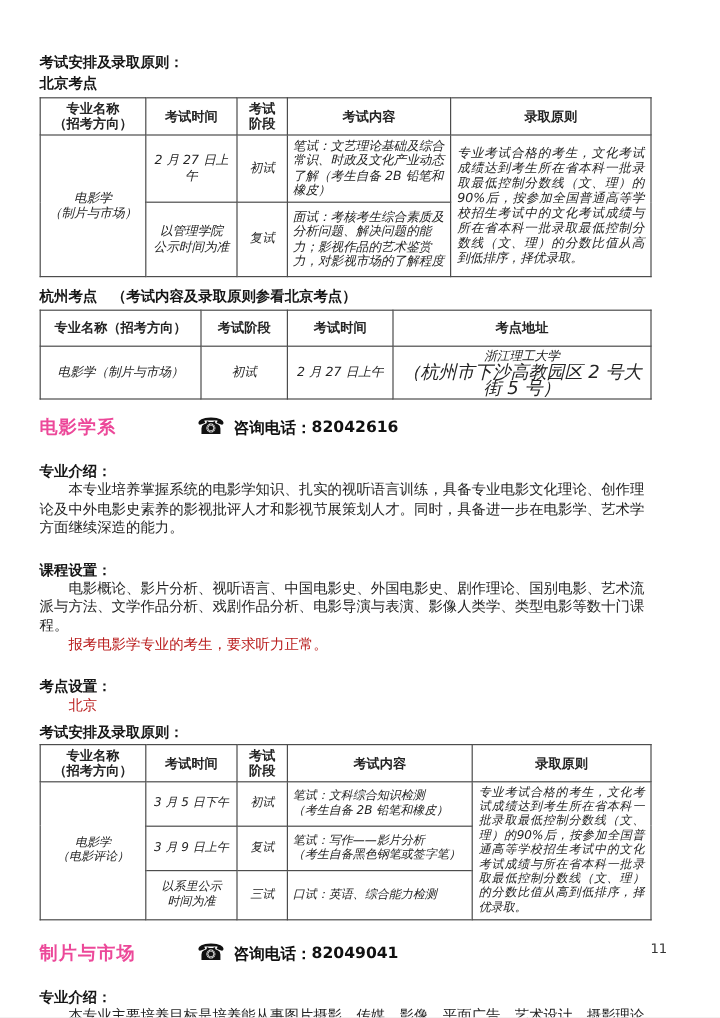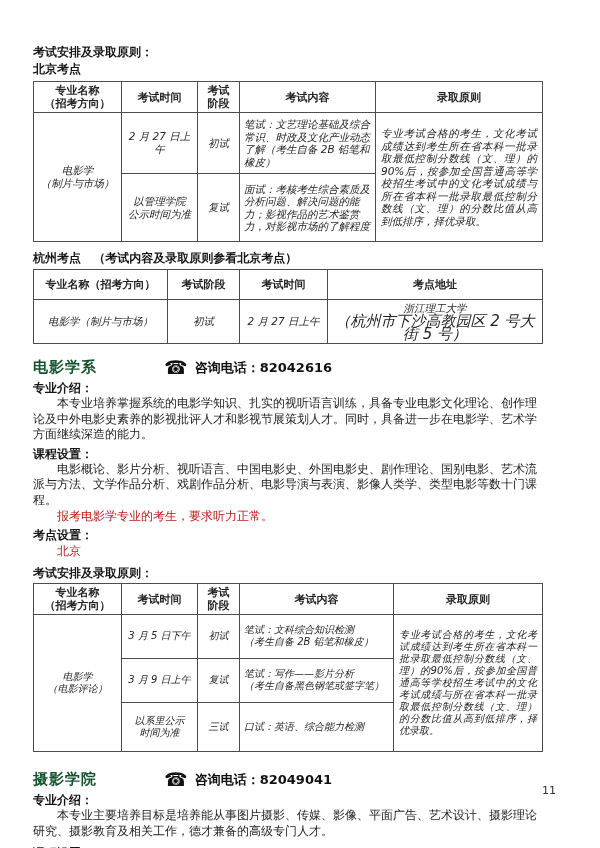--- a/index.html
+++ b/index.html
@@ -14,32 +14,32 @@
   }
   .content { position:absolute; left:33px; top:44px; width:513px; }
   .lbl { font-weight:bold; font-size:12px; line-height:17px; color:#161616; }
   .pre { white-space:pre-line; }
 
   table { border-collapse:collapse; table-layout:fixed; width:510px; font-size:10.5px; color:#242424; }
   th, td { border:1px solid #4d4d4d; padding:2px 4px; vertical-align:middle; }
   th { font-weight:bold; text-align:center; font-size:11px; line-height:13px; }
   td { text-align:center; line-height:13px;font-style:italic; }
   td.left { text-align:left; line-height:12.5px; }
-  td.just { text-align:justify; line-height:12.5px; padding:14px 5px; }
+  td.just { text-align:justify; line-height:12.5px; padding:3px 5px; }
   .t1 { margin-top:3px; }
   .t2 { margin-top:2px; }
   .t3 { margin-top:2px; font-size:10px; }
   .t3 td { line-height:12px; }
   .addr2 { font-size:15px; }
 
   .section-head { display:flex; align-items:center; margin-top:14px; }
-  .section-title { color:#14532d; font-size:15px; font-weight:bold; width:131px; letter-spacing:1px; }
+  .section-title { color:#ec4899; font-size:15px; font-weight:bold; width:131px; letter-spacing:1px; }
   .phone-wrap { display:flex; align-items:center; font-weight:bold; font-size:13px; color:#111; }
   .phone-icon { font-size:19px; margin-right:7px; line-height:19px; }
-  .para-label { font-weight:bold; font-size:12px; line-height:16px; margin-top:3px; color:#161616; }
+  .para-label { font-weight:bold; font-size:12px; line-height:16px; margin-top:19px; color:#161616; }
   .para { font-size:12px; line-height:15.5px; text-indent:2em; color:#242424; }
   .plain { font-size:12px; line-height:16px; color:#b91c1c; }
   .indent { padding-left:24px; }
   .gap-top-8 { margin-top:8px; }
   .gap-top-6 { margin-top:6px; }
   .pageno { position:absolute; right:44px; top:784px; font-size:11px; color:#333;margin-left:48px; }
 </style>
 </head>
 <body>
 
@@ -169,21 +169,21 @@
       <tr>
         <td class="pre" style="height:38px">以系里公示
 时间为准</td>
         <td>三试</td>
         <td class="left">口试：英语、综合能力检测</td>
       </tr>
     </tbody>
       </table>
 
     <div class="section-head" style="margin-top:18px">
-      <div class="section-title">摄影学院</div>
+      <div class="section-title">制片与市场</div>
       <div class="phone-wrap">
         <span class="phone-icon">☎</span>
         <span>咨询电话：</span>
         <span>82049041</span>
       </div>
     </div>
 
     <div class="para-label">专业介绍：</div>
     <div class="para">本专业主要培养目标是培养能从事图片摄影、传媒、影像、平面广告、艺术设计、摄影理论研究、摄影教育及相关工作，德才兼备的高级专门人才。</div>
     <div class="para-label gap-top-6">课程设置：</div>

